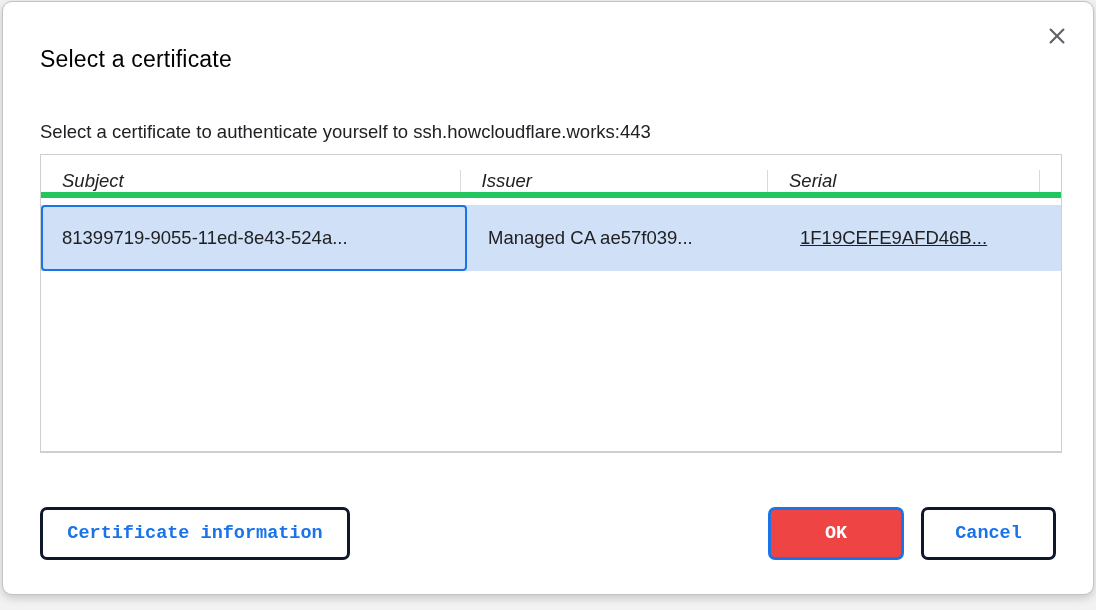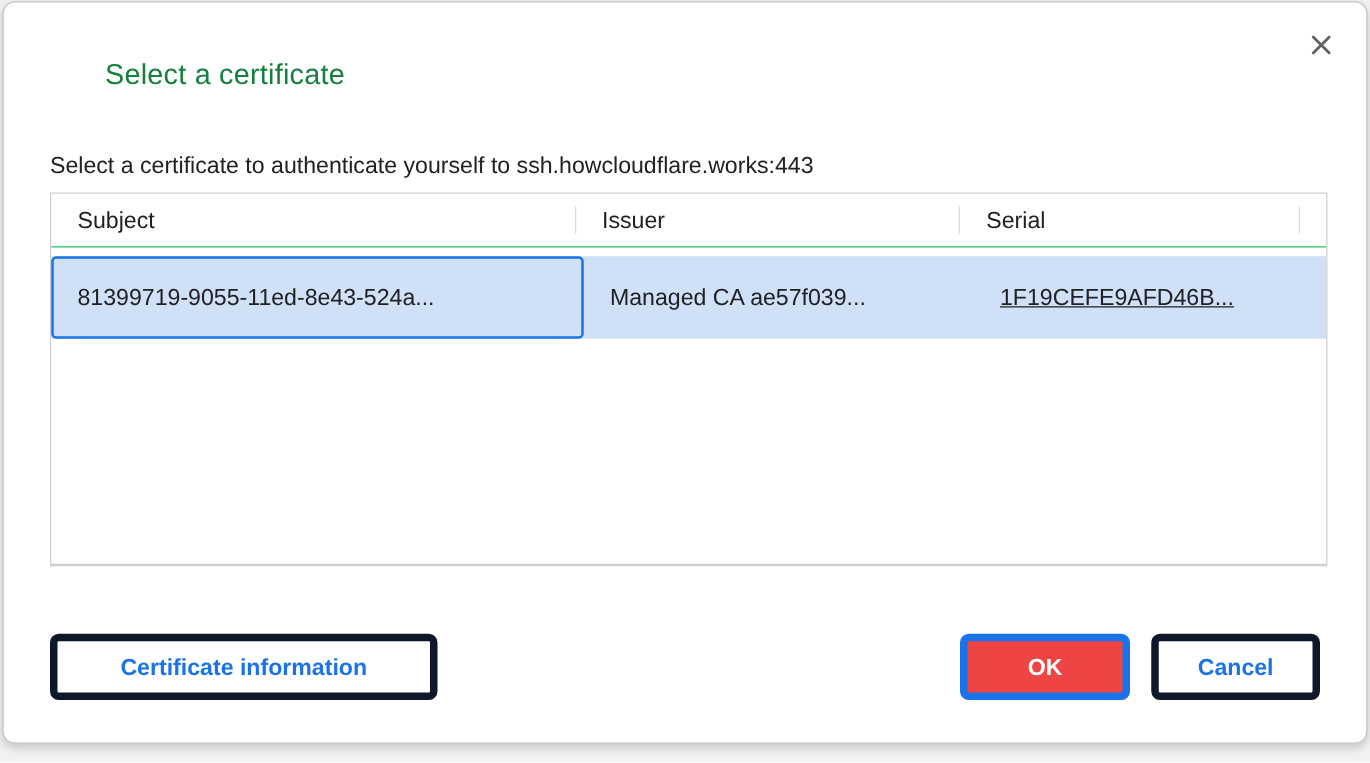--- a/index.html
+++ b/index.html
@@ -15,34 +15,34 @@
   }
 
   .close-btn {
     position: absolute; top: 20px; right: 22px; width: 28px; height: 28px;
     display: flex; align-items: center; justify-content: center;
     cursor: pointer; background: transparent; border: none;
   }
 
   .dialog-title {
     position: absolute; left: 37px; top: 44px;
-    font-size: 23px; font-weight: 400; color: #15803d; letter-spacing: 0.2px; margin-left: 44px;
+    font-size: 23px; font-weight: 400; color: #000000; letter-spacing: 0.2px;
   }
 
   .dialog-subtitle {
     position: absolute; left: 37px; top: 119px;
     font-size: 18.5px; font-weight: 400; color: #202124;
   }
 
   .cert-table {
     position: absolute; left: 37px; top: 152px; width: 1022px; height: 299px;
     border: 1px solid #cfcfcf; border-bottom-width: 2px; background: #ffffff;
   }
 
-  .table-header { display: flex; height: 43px; align-items: center; border-bottom: 1px solid #22c55e; }
+  .table-header { display: flex; height: 43px; align-items: flex-end; border-bottom: 6px solid #22c55e; font-style: italic; }
   .th {
     display: flex; align-items: center; padding-left: 21px;
     font-size: 18.5px; font-weight: 400; color: #202124;
     border-right: 1px solid #d9d9d9;
   }
   .th-subject { width: 426px; }
   .th-issuer  { width: 312px; }
   .th-serial  { width: 276px; }
   .th-gutter  { flex: 1; border-right: none; }
 
@@ -57,22 +57,22 @@
     border: 2px solid #1a73e8; border-radius: 4px; padding-left: 19px;
   }
   .td-issuer { width: 312px; }
   .td-serial { flex: 1; text-decoration: underline; }
 
   .dialog-footer { position: absolute; left: 37px; right: 37px; top: 505px; height: 53px; display: flex; align-items: center; }
 
   .btn {
     height: 53px; border-radius: 7px; font-size: 18.5px; font-weight: 700;
     display: inline-flex; align-items: center; justify-content: center;
-    cursor: pointer; border: 6px solid #0f172a; background: #ffffff; color: #1a73e8;
-    font-family: Liberation Sans, sans-serif;
+    cursor: pointer; border: 3px solid #0f172a; background: #ffffff; color: #1a73e8;
+    font-family: Liberation Mono, monospace;
   }
   .btn-cert-info { width: 310px; }
   .btn-ok { width: 136px; background: #ef4444; border-color: #1a73e8; color: #ffffff; margin-left: auto; }
   .btn-cancel { width: 135px; margin-left: 17px; }
 </style>
 </head>
 <body>
 
 <div class="stage">
   <div class="dialog">

